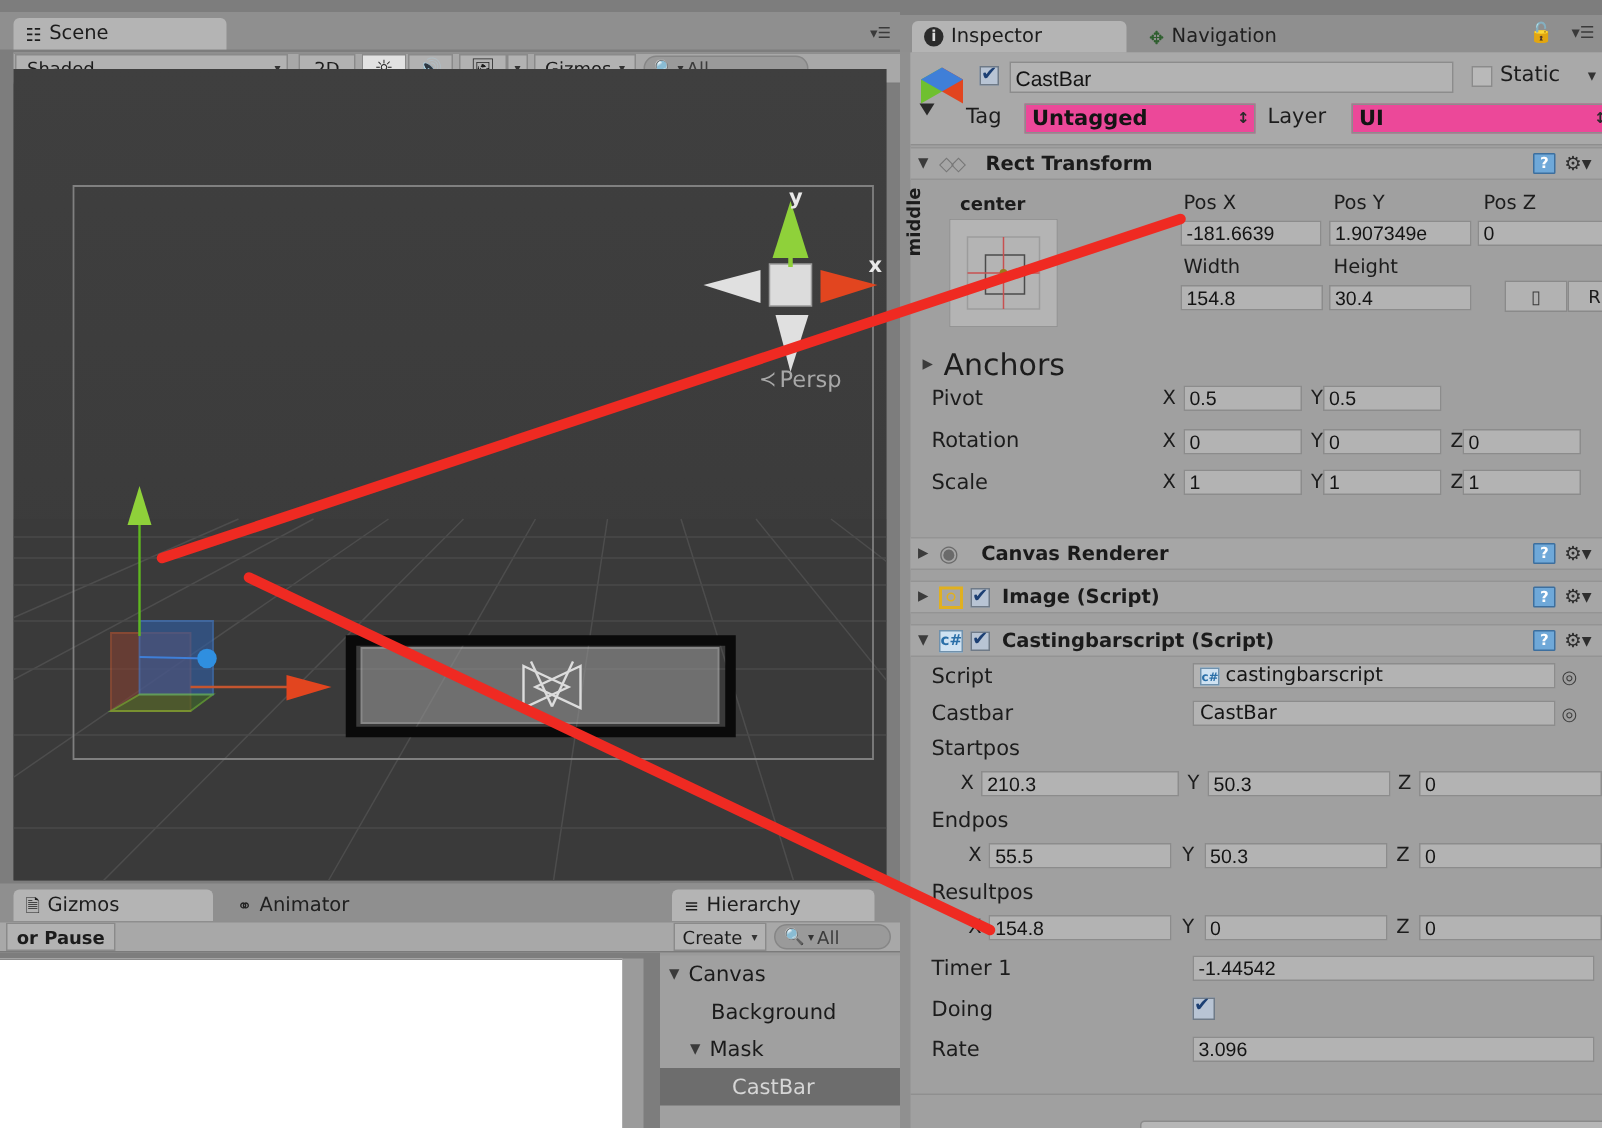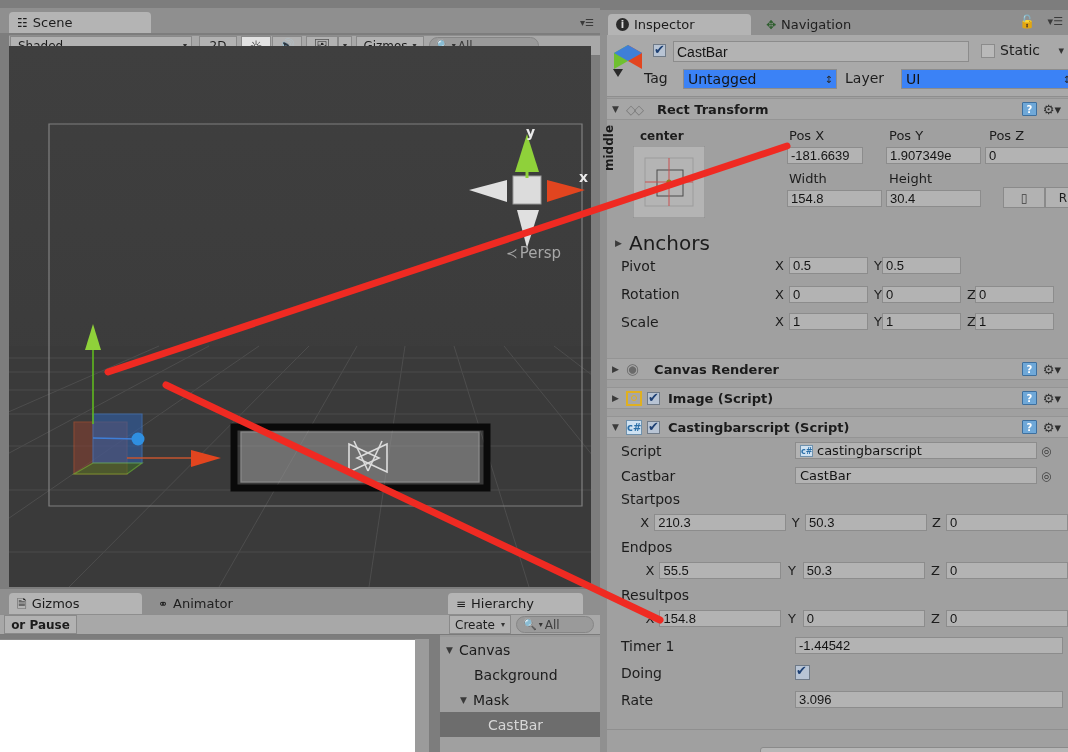--- a/index.html
+++ b/index.html
@@ -47,22 +47,22 @@
   #inspector { position:absolute; left:600px; top:10px; width:468px; height:742px;
                background:#a0a0a0; }
   .insp-scroll-l { position:absolute; left:0; top:0; width:7px; height:742px; background:#909090; }
   .row { display:flex; align-items:center; height:23px; }
   .lbl { color:#1c1c1c; font-size:13px; }
   .field {
     background:#b3b3b3; border:1px solid #8c8c8c; height:17px; line-height:15px;
     font-size:13px; color:#141414; padding:0 3px; overflow:hidden; white-space:nowrap;
   }
   .popup {
-    background:#3b82f6; border:1px solid #8c8c8c; height:17px; line-height:16px;
-    font-size:13px; color:#141414; padding:0 14px 0 4px; position:relative;
+    background:#ec4899; border:1px solid #8c8c8c; height:17px; line-height:16px;
+    font-size:13px; color:#141414; padding:0 14px 0 4px; position:relative;font-weight:bold;
   }
   .popup:after { content:"\2195"; position:absolute; right:3px; top:0; font-size:10px; color:#2a2a2a; }
   .objfield {
     background:#b3b3b3; border:1px solid #8c8c8c; height:17px; line-height:16px;
     font-size:13px; color:#141414; padding:0 4px; display:flex; align-items:center; gap:4px;
   }
   .chk { width:13px; height:13px; background:#b8c4d4; border:1px solid #6f7a87;
          display:inline-block; position:relative; }
   .chk.on:after { content:"\2714"; position:absolute; left:0px; top:-3px;
                   font-size:13px; color:#1c3f73; font-weight:bold; }
@@ -321,21 +321,21 @@
         <rect x="12" y="12" width="48" height="48" fill="none" stroke="#9c9c9c"></rect>
         <rect x="24" y="24" width="26" height="26" fill="none" stroke="#4b4b4b"></rect>
         <line x1="36" y1="12" x2="36" y2="60" stroke="#c85050" stroke-width="1"></line>
         <line x1="12" y1="36" x2="60" y2="36" stroke="#c85050" stroke-width="1"></line>
         <circle cx="36" cy="36" r="2.6" fill="#9a7b1c"></circle>
       </svg>
 
       <span class="lbl" style="position:absolute;left:182px;top:7px;">Pos X</span>
       <span class="lbl" style="position:absolute;left:282px;top:7px;">Pos Y</span>
       <span class="lbl" style="position:absolute;left:382px;top:7px;">Pos Z</span>
-      <input class="field" style="position: absolute; left: 180px; top: 26px; width: 76px;" value="-181.6639">
+      <input class="field" style="position: absolute; left: 180px; top: 26px; width: 94px;" value="-181.6639">
       <input class="field" style="position: absolute; left: 279px; top: 26px; width: 95px;" value="1.907349e">
       <input class="field" style="position: absolute; left: 378px; top: 26px; width: 95px;" value="0">
 
       <span class="lbl" style="position:absolute;left:182px;top:50px;">Width</span>
       <span class="lbl" style="position:absolute;left:282px;top:50px;">Height</span>
       <input class="field" style="position: absolute; left: 180px; top: 69px; width: 95px;" value="154.8">
       <input class="field" style="position: absolute; left: 279px; top: 69px; width: 95px;" value="30.4">
       <div class="tbtn" style="position:absolute;left:396px;top:66px;width:42px;height:21px;">
         <span style="font-size:12px;color:#3a3a3a;">▯</span>
       </div>

